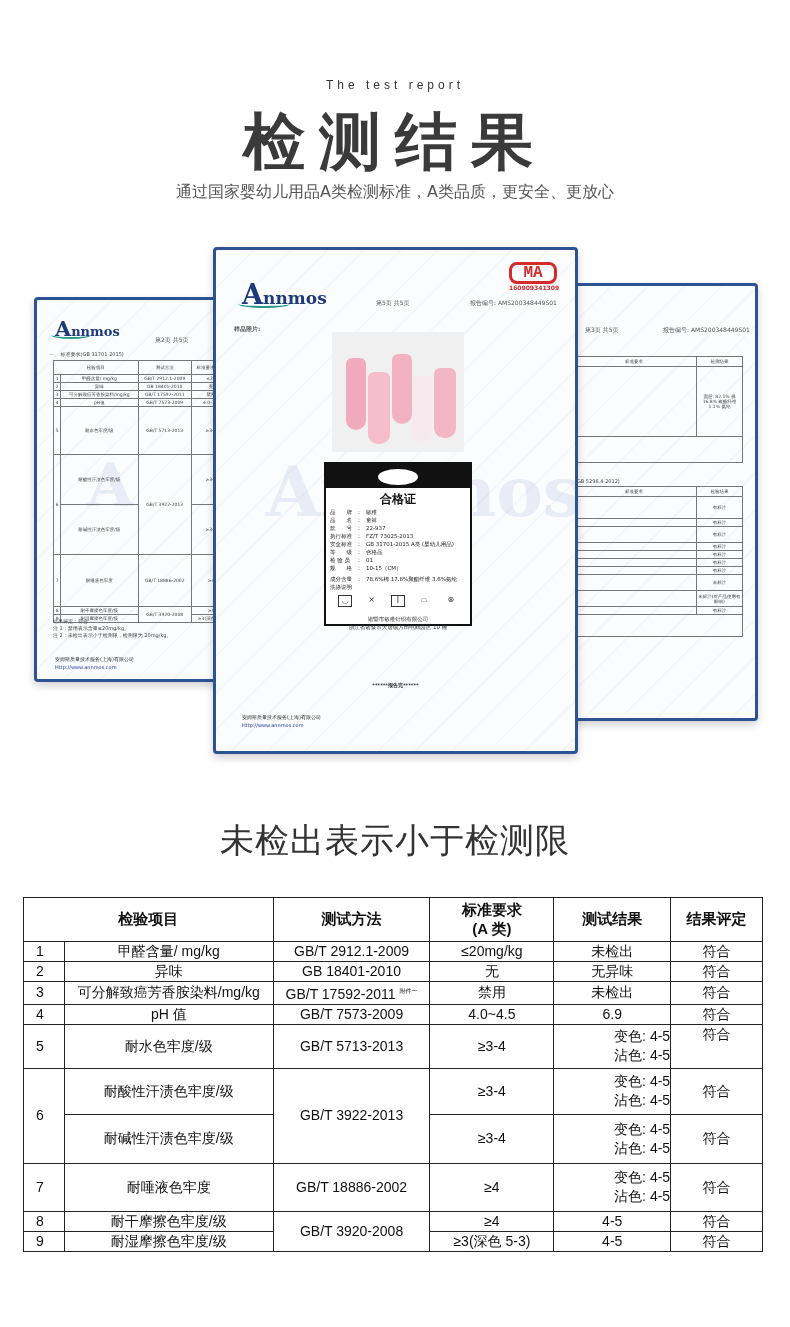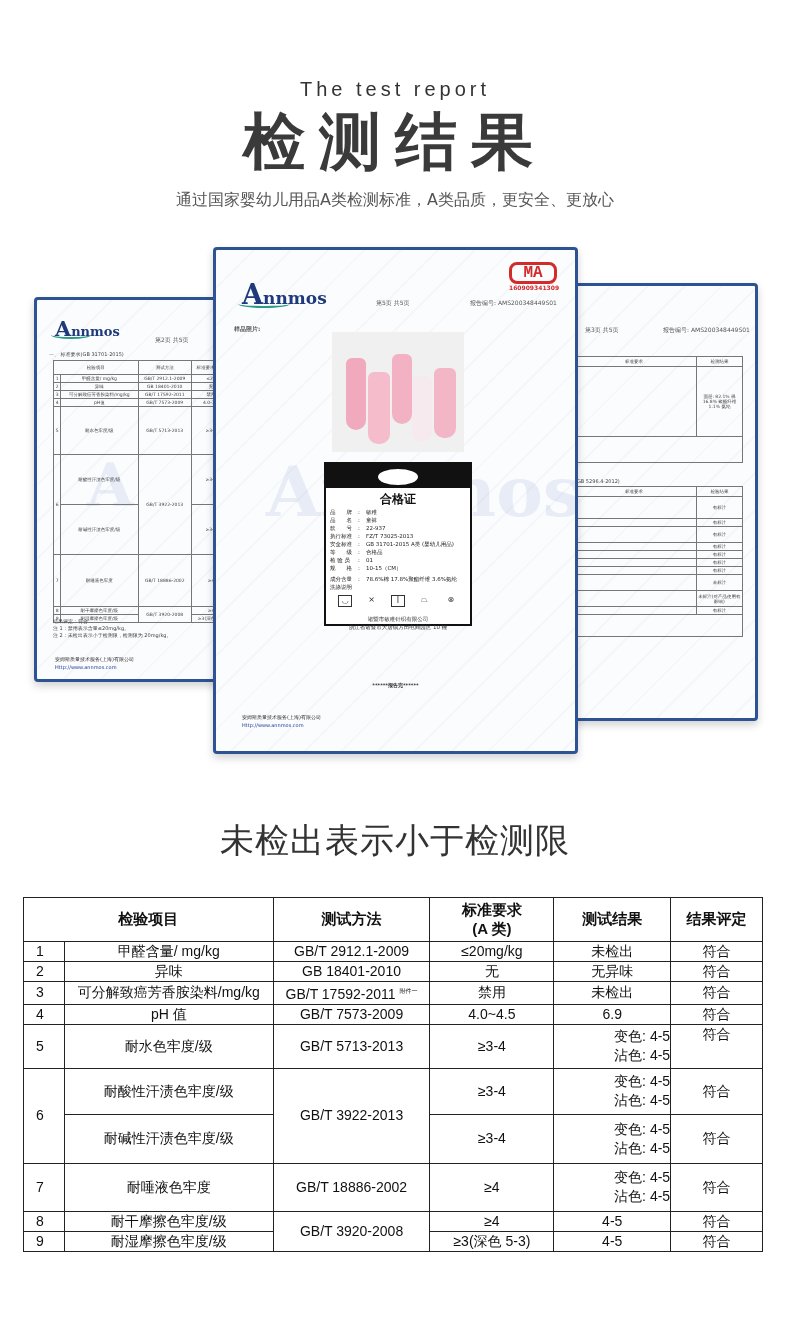--- a/index.html
+++ b/index.html
@@ -1,20 +1,20 @@
 <!DOCTYPE html>
 <html><head>
 <meta charset="utf-8">
 <style>
   * { box-sizing: border-box; margin: 0; padding: 0; }
   body { width: 790px; height: 1327px; background: #ffffff; font-family: "DejaVu Sans", "Liberation Sans", sans-serif; color: #333; position: relative; overflow: hidden; }
 
-  .subtitle-en { position: absolute; top: 78px; left: 0; width: 790px; text-align: center; font-size: 20px; letter-spacing: 4px; color: #333; font-family: "Liberation Sans", sans-serif; }
+  .subtitle-en { position: absolute; top: 78px; left: 0; width: 790px; text-align: center; font-size: 12px; letter-spacing: 4px; color: #333; font-family: "Liberation Sans", sans-serif; }
   .title-cn { position: absolute; top: 100px; left: 0; width: 790px; text-align: center; font-size: 62px; font-weight: bold; letter-spacing: 14px; color: #3a3a3a; }
-  .tagline { position: absolute; top: 190px; left: 0; width: 790px; text-align: center; font-size: 16px; color: #555; }
+  .tagline { position: absolute; top: 182px; left: 0; width: 790px; text-align: center; font-size: 16px; color: #555; }
 
   
   .report { position: absolute; background: #fbfcfe; border: 3px solid #2e5393; border-radius: 4px; box-shadow: 0 4px 8px rgba(0,0,0,0.18); overflow: hidden;
     background-image: repeating-linear-gradient(135deg, rgba(200,205,215,0.12) 0 2px, transparent 2px 26px); }
   .report-left { left: 34px; top: 297px; width: 190px; height: 385px; }
   .report-right { left: 570px; top: 283px; width: 188px; height: 438px; }
   .report-center { left: 213px; top: 247px; width: 365px; height: 507px; z-index: 3; }
 
   .logo { position: absolute; font-family: "DejaVu Serif", serif; font-weight: bold; color: #1f3a7a; }
   .logo .big-a { font-size: 1.6em; color: #1f3a7a; }

